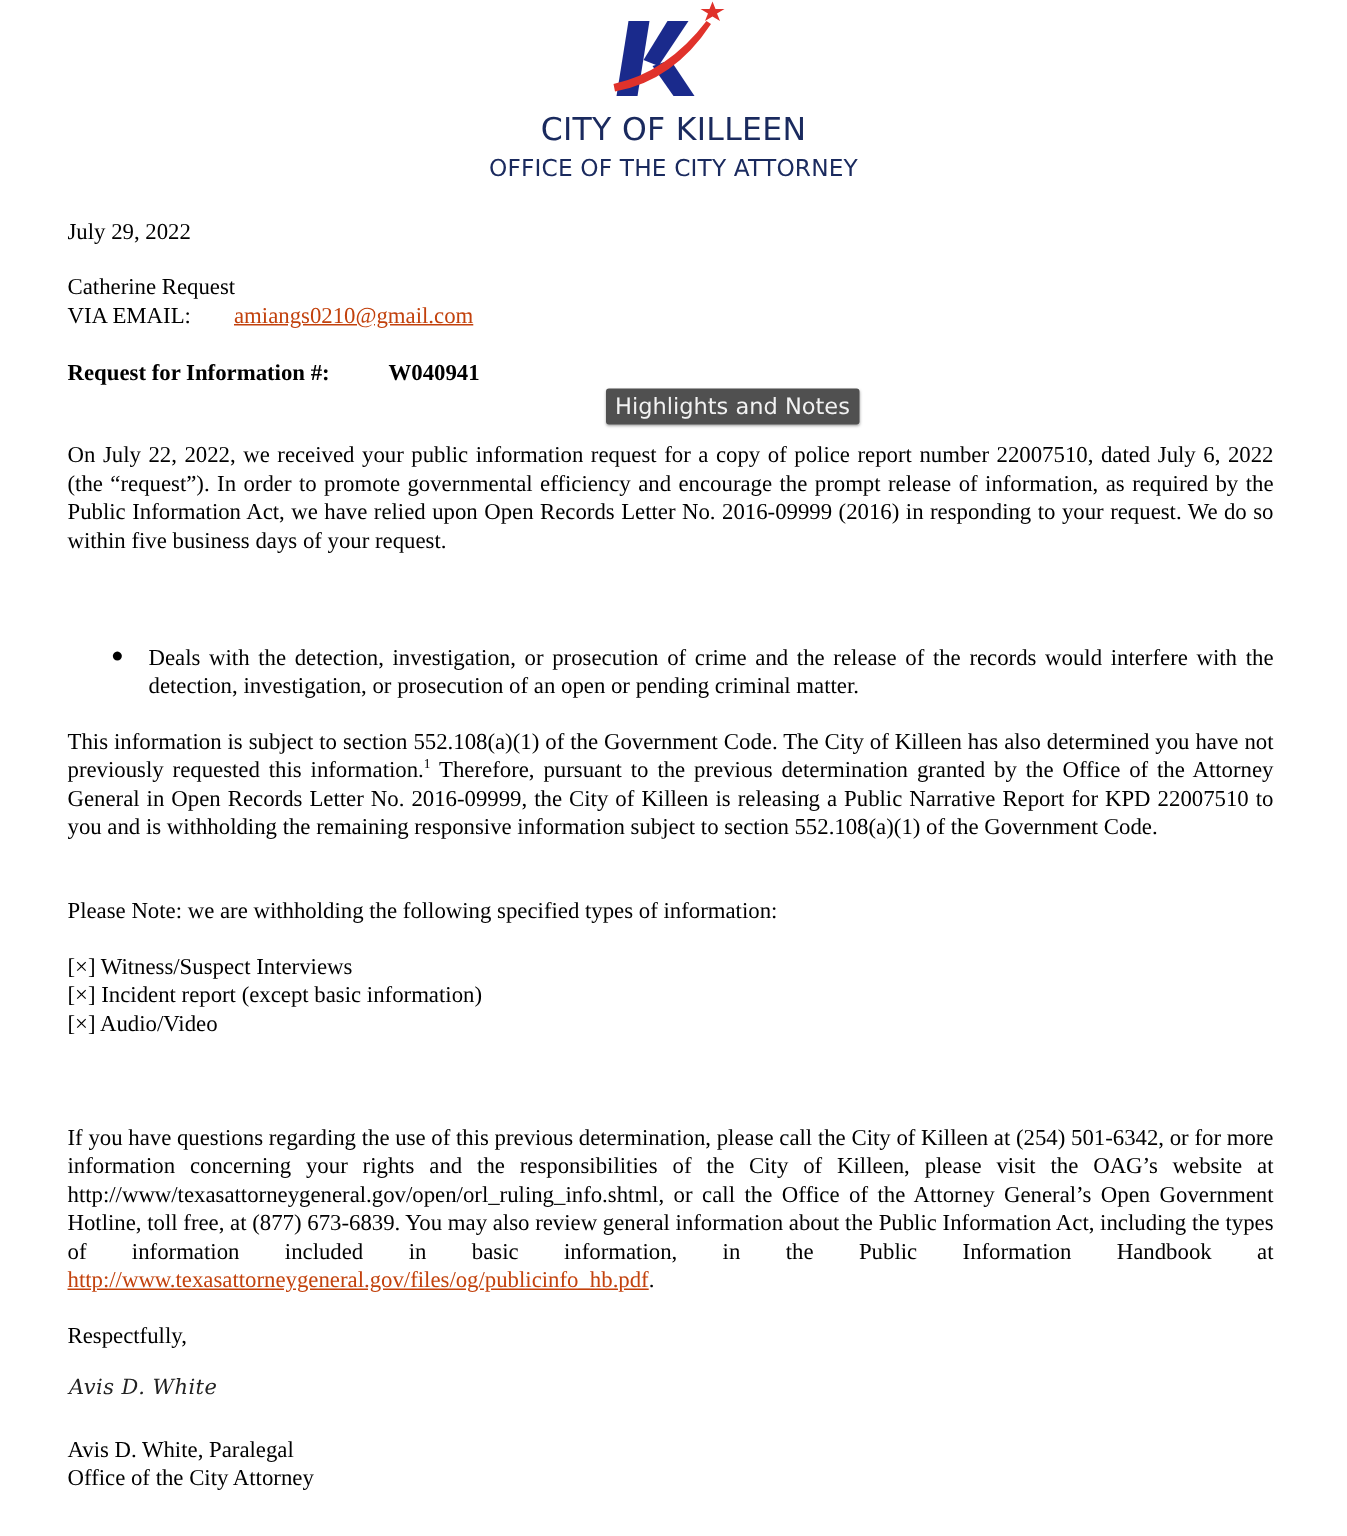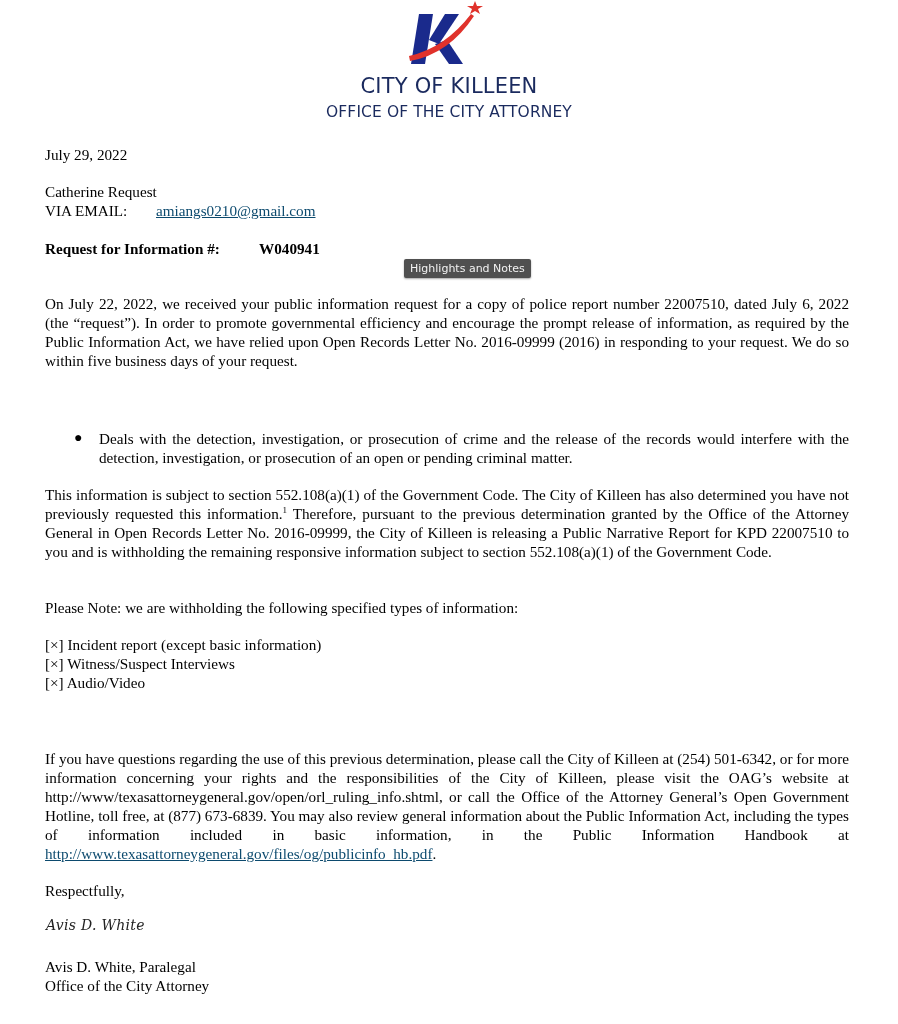--- a/index.html
+++ b/index.html
@@ -6,24 +6,24 @@
   body { width: 898px; height: 1024px; position: relative; overflow: hidden;
          font-family: "Liberation Serif", serif; color: #000; font-size: 15.2px; }
   .page { position: absolute; left: 0; top: 0; width: 892px; height: 1024px; }
   .logo { position: absolute; left: 405px; top: 0; width: 80px; height: 70px; }
   .org-name { position: absolute; left: 0; width: 898px; text-align: center;
               font-family: "DejaVu Sans", sans-serif; color: #1a2a5e; }
   .org-1 { top: 74px; font-size: 21px; letter-spacing: 0.2px; }
   .org-2 { top: 103px; font-size: 15.5px; letter-spacing: 0.1px; }
   .abs { position: absolute; left: 45px; line-height: 19px; }
   .para { position: absolute; left: 45px; width: 804px; line-height: 19px; text-align: justify; }
-  .link { color: #0c4a6e; text-decoration: underline; }
+  .link { color: #c2410c; text-decoration: underline; }
   .bold { font-weight: bold; }
   .tooltip { position: absolute; left: 404px; top: 259px; background: #505050; color: #f2f2f2;
-             font-family: "DejaVu Sans", sans-serif; font-size: 11px; padding: 3px 6px;
+             font-family: "DejaVu Sans", sans-serif; font-size: 15px; padding: 3px 6px;
              border-radius: 2px; box-shadow: 0 1px 2px rgba(0,0,0,0.35); }
   .bullet-dot { position: absolute; left: 74px; top: 430px; font-size: 14px; }
   .bullet-text { position: absolute; left: 99px; top: 429px; width: 750px; line-height: 19px; text-align: justify; }
   .col { position: absolute; line-height: 19px; }
   .sig { position: absolute; left: 46px; top: 917px; font-family: "DejaVu Serif", serif;
          font-style: italic; font-size: 14px; color: #222; letter-spacing: 0.3px; }
   sup { font-size: 9px; vertical-align: super; line-height: 0; }
 </style>
 </head>
 <body>
@@ -55,22 +55,22 @@
 
 
   <div class="bullet-dot">●</div>
   <div class="bullet-text">Deals with the detection, investigation, or prosecution of crime and the release of the records would interfere with the detection, investigation, or prosecution of an open or pending criminal matter.</div>
 
   <div class="para" style="top:485px;"><span>This information is subject to section 552.108(a)(1) of the Government Code.  The City of Killeen has also determined you have not previously requested this information.</span><sup>1</sup><span>  Therefore, pursuant to the previous determination granted by the Office of the Attorney General in Open Records Letter No. 2016-09999, the City of Killeen is releasing a Public Narrative Report for KPD 22007510 to you and is withholding the remaining responsive information subject to section 552.108(a)(1) of the Government Code.</span></div>
 
   <div class="para" style="top:598px;">Please Note: we are withholding the following specified types of information:</div>
 
   <div class="col" style="left:45px; top:635px;">
+    <div>[×] Witness/Suspect Interviews</div>
     <div>[×] Incident report (except basic information)</div>
-    <div>[×] Witness/Suspect Interviews</div>
     <div>[×] Audio/Video</div>
   </div>
 
   <div class="para" style="top:749px;"><span>If you have questions regarding the use of this previous determination, please call the City of Killeen at (254) 501-6342, or for more information concerning your rights and the responsibilities of the City of Killeen, please visit the OAG’s website at http://www/texasattorneygeneral.gov/open/orl_ruling_info.shtml, or call the Office of the Attorney General’s Open Government Hotline, toll free, at (877) 673-6839.  You may also review general information about the Public Information Act, including the types of information included in basic information, in the Public Information Handbook at</span> <a class="link">http://www.texasattorneygeneral.gov/files/og/publicinfo_hb.pdf</a><span>.</span></div>
 
   <div class="abs" style="top:881px;text-align:center;">Respectfully,</div>
   <div class="sig">Avis D. White</div>
   <div class="abs" style="top:957px;">Avis D. White, Paralegal</div>
   <div class="abs" style="top:976px;">Office of the City Attorney</div>
 

